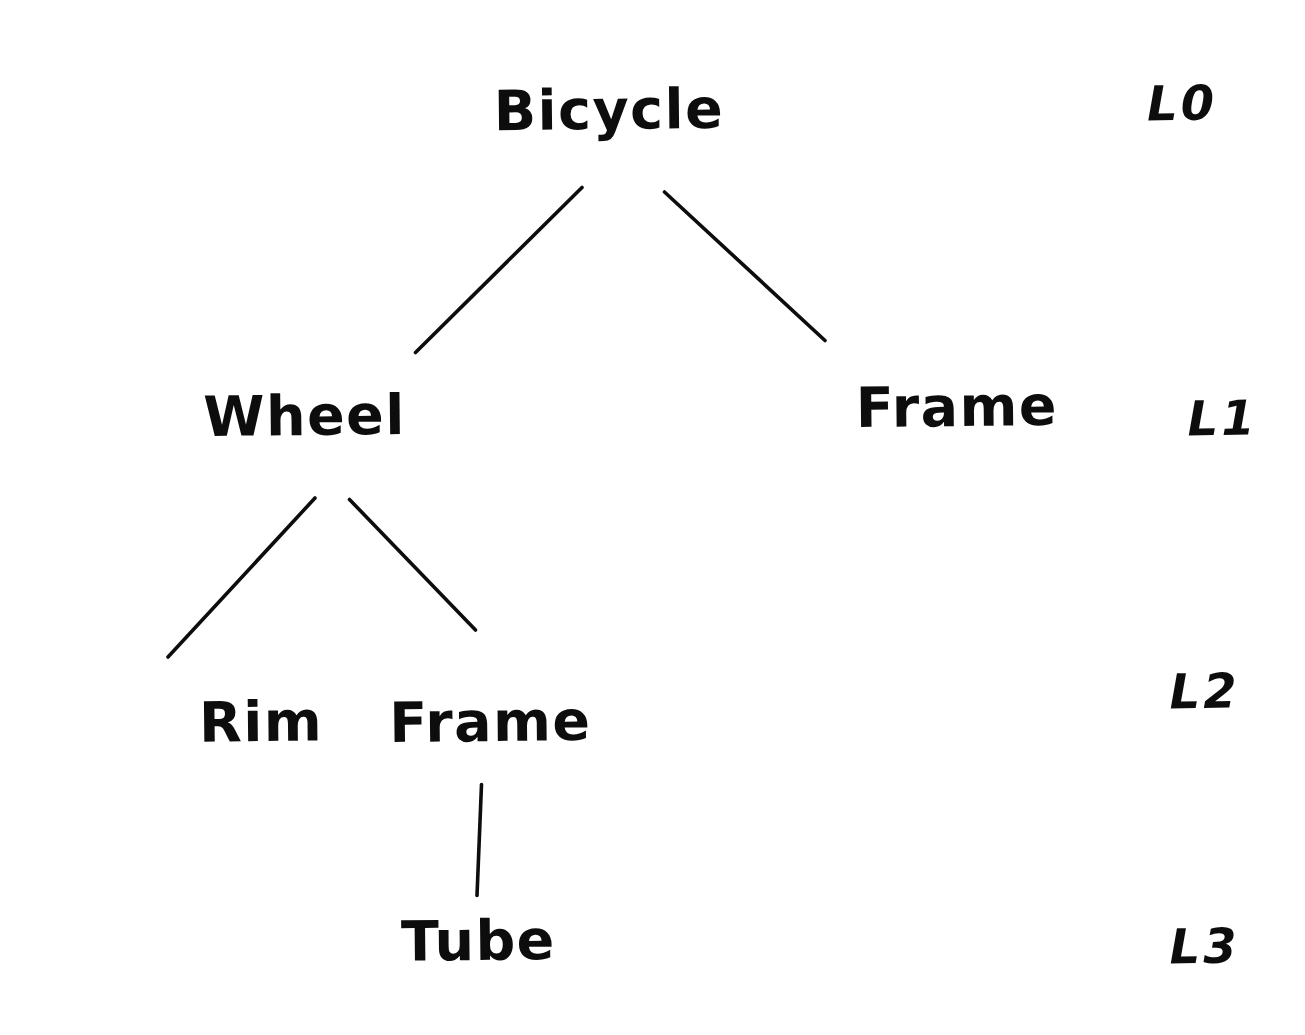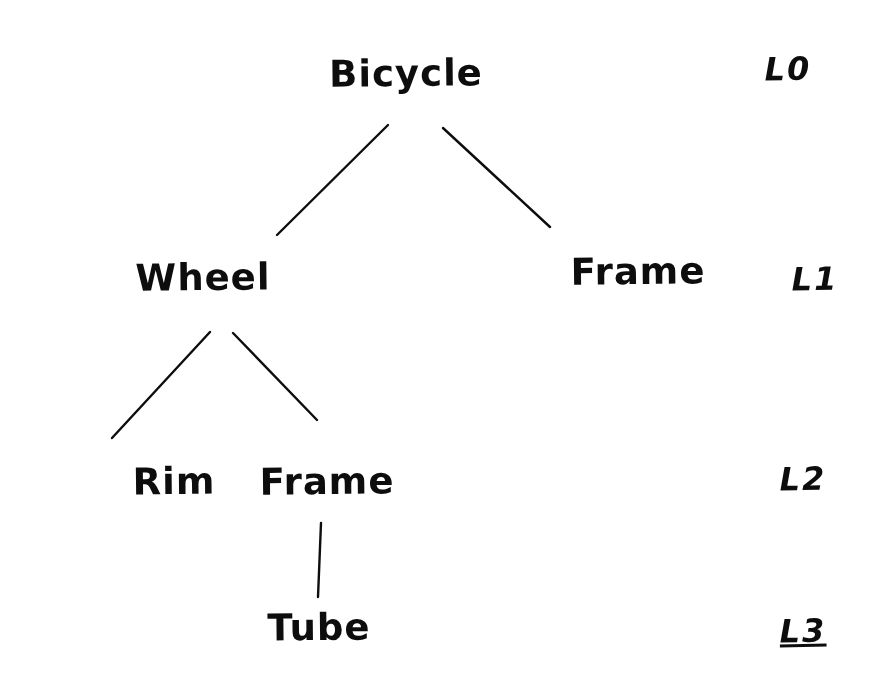--- a/index.html
+++ b/index.html
@@ -70,17 +70,17 @@
   <div class="label node-label" style="left:126px; top:460px;margin-left:48px;">Rim</div>
 
   <div class="label node-label" style="left:327px; top:460px;">Frame</div>
 
   <div class="label node-label" style="left:319px; top:606px;">Tube</div>
 
   <div class="label level-label" style="left:788px; top:50px;">L0</div>
 
   <div class="label level-label" style="left:815px; top:260px;">L1</div>
 
-  <div class="label level-label" style="left:803px; top:460px;">L2</div>
+  <div class="label level-label" style="left:803px; top:442px;">L2</div>
 
-  <div class="label level-label" style="left:803px; top:612px;text-decoration:underline;">L3</div>
+  <div class="label level-label" style="left:803px; top:612px;">L3</div>
 
 </div>
 
 </body></html>

